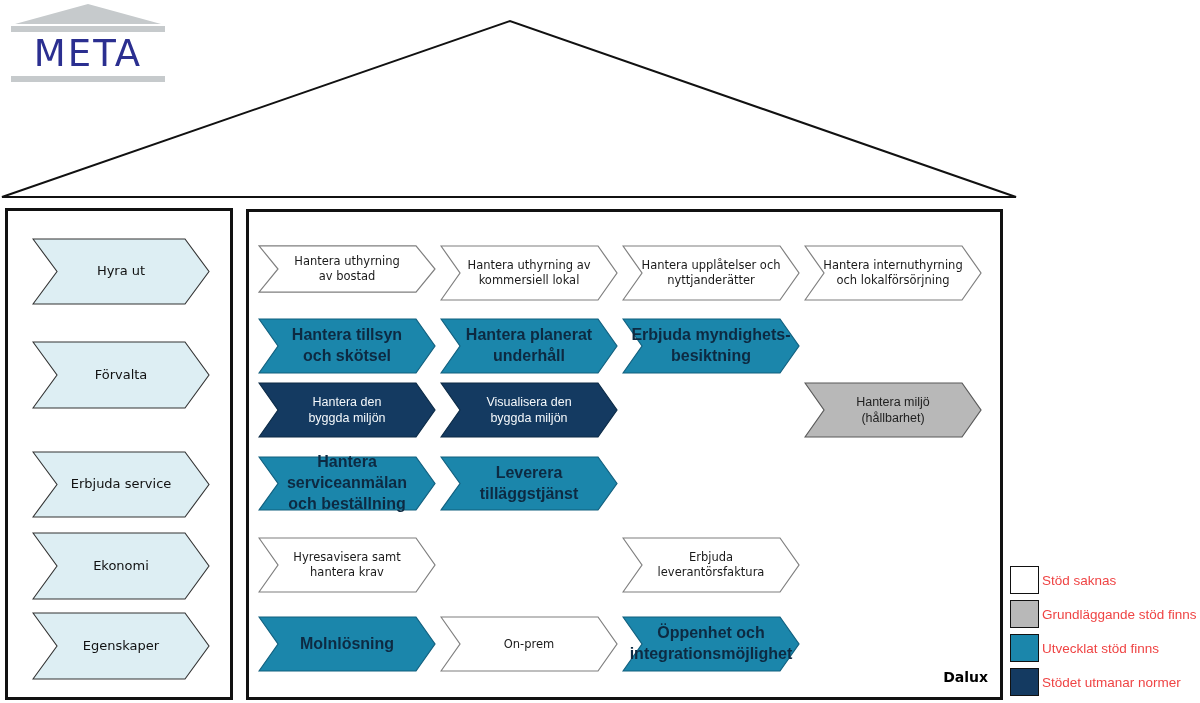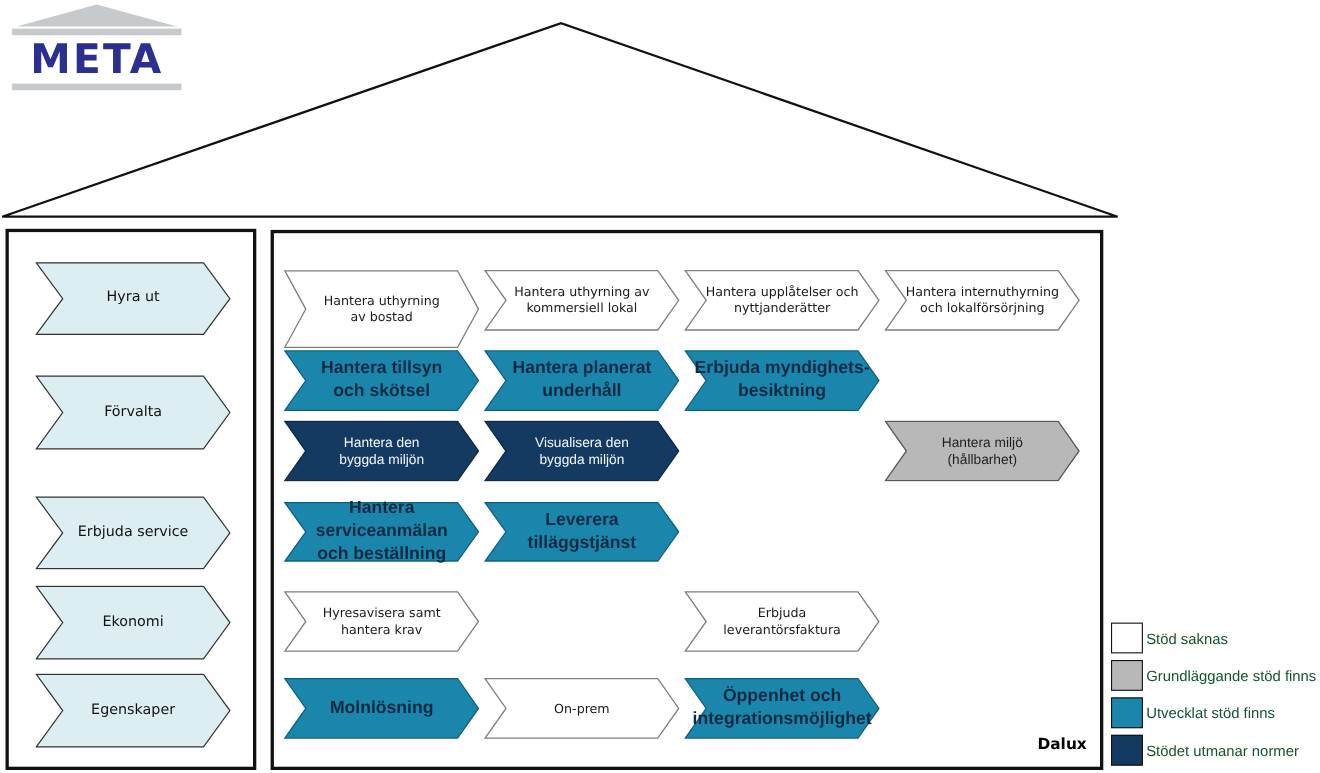--- a/index.html
+++ b/index.html
@@ -4,21 +4,21 @@
 <style>
   html,body{margin:0;padding:0;background:#fff;}
   #page{position:relative;width:1200px;height:703px;background:#fff;overflow:hidden;
         font-family:"DejaVu Sans","Liberation Sans",sans-serif;}
 
   
   .logo{position:absolute;left:8px;top:4px;width:160px;}
   .logo-roof{width:0;height:0;margin:0 auto;border-left:73px solid transparent;
              border-right:73px solid transparent;border-bottom:20px solid #c6cacc;}
   .logo-bar{height:6px;background:#c6cacc;margin:2px 3px;}
-  .logo-text{font-family:"DejaVu Sans",sans-serif;font-weight:bold;font-size:37px;
+  .logo-text{font-family:"DejaVu Sans",sans-serif;font-weight:normal;font-size:37px;
              line-height:40px;color:#2b2f90;text-align:center;letter-spacing:2px;}
 
   
   svg.roof{position:absolute;left:0;top:0;pointer-events:none;}
 
   
   .frame{position:absolute;border:3px solid #111;box-sizing:border-box;background:#fff;}
   #sidebar-box{left:5px;top:208px;width:228px;height:492px;}
   #main-box{left:246px;top:209px;width:757px;height:491px;}
 
@@ -42,21 +42,21 @@
 
   
   #legend{position:absolute;left:1010px;top:566px;}
   .legend-item{display:flex;align-items:center;height:28px;margin-bottom:6px;}
   .sw{width:27px;height:26px;border:1.5px solid #111;box-sizing:content-box;flex:0 0 auto;}
   .sw-white{background:#ffffff;}
   .sw-gray{background:#b8b8b8;}
   .sw-teal{background:#1b86ab;}
   .sw-navy{background:#143a61;}
   .legend-label{margin-left:3px;font-family:"Liberation Sans",sans-serif;
-                font-size:13.5px;color:#14532d;white-space:nowrap;}
+                font-size:13.5px;color:#ef4444;white-space:nowrap;}
 
   
   #dalux{position:absolute;left:870px;top:669px;width:118px;text-align:right;
          font-family:"DejaVu Sans",sans-serif;font-weight:bold;font-size:14px;color:#000;}
 </style>
 </head>
 <body>
 
 <div id="page">
 
@@ -98,21 +98,21 @@
       </svg>
     <span class="lbl t-side">Ekonomi</span>
   </div>
   <div class="arrow" style="left:32px;top:612px;width:178px;height:68px">
     <svg viewBox="0 0 178 67" preserveAspectRatio="none">
         <polygon class="f-lblue" points="1,1 153,1 177,33.5 153,66 1,66 25,33.5"></polygon>
       </svg>
     <span class="lbl t-side">Egenskaper</span>
   </div>
 
-  <div class="arrow" style="left:258px;top:245px;width:178px;height:72px">
+  <div class="arrow" style="left:258px;top:245px;width:178px;height:48px">
     <svg viewBox="0 0 178 56" preserveAspectRatio="none">
         <polygon class="f-white" points="1,1 158,1 177,28 158,55 1,55 20,28"></polygon>
       </svg>
     <span class="lbl t-plain">Hantera uthyrning
 av bostad</span>
   </div>
   <div class="arrow" style="left:440px;top:245px;width:178px;height:56px">
     <svg viewBox="0 0 178 56" preserveAspectRatio="none">
         <polygon class="f-white" points="1,1 158,1 177,28 158,55 1,55 20,28"></polygon>
       </svg>

